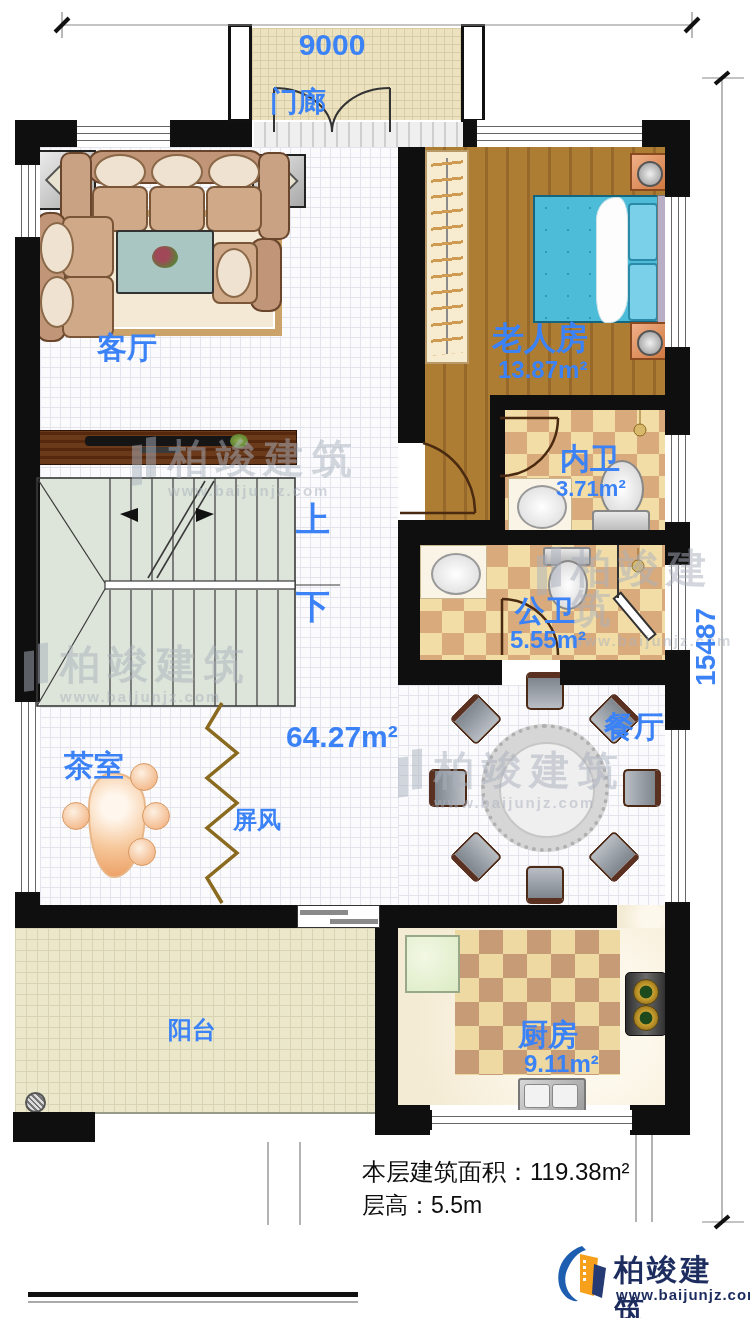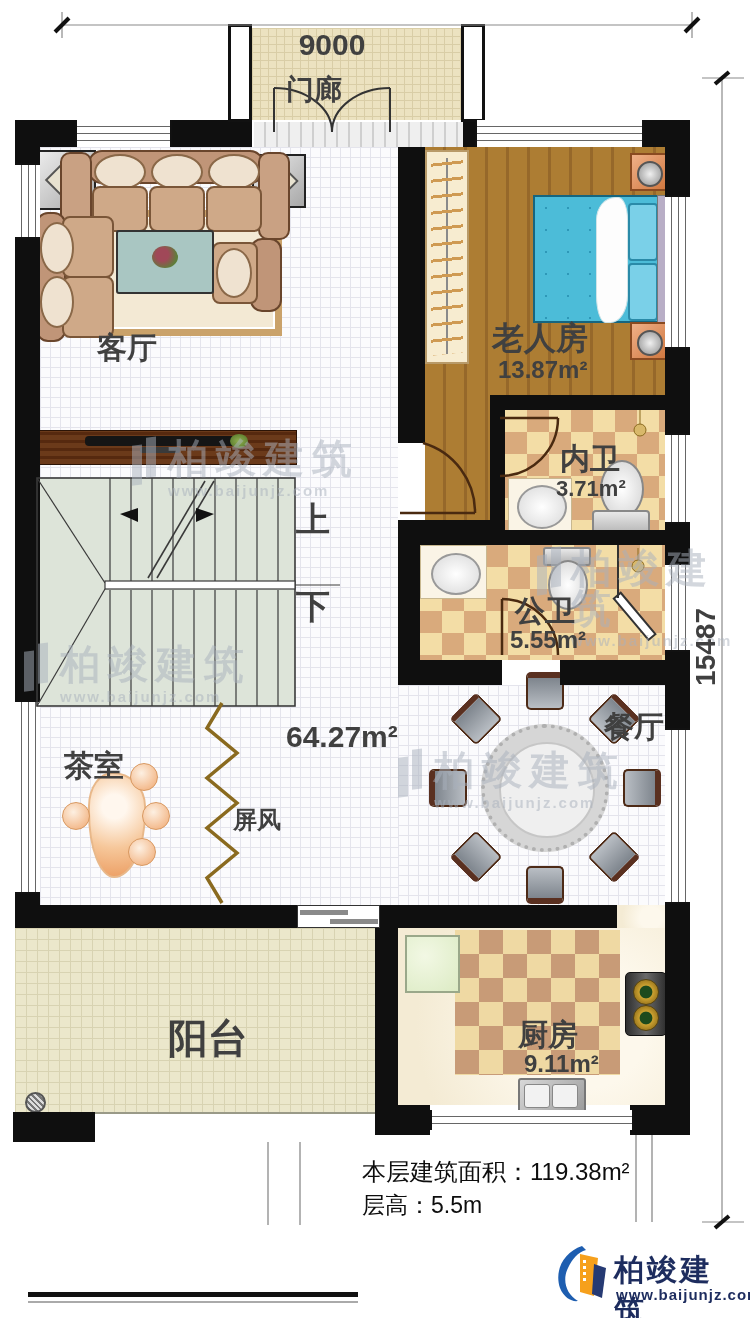--- a/index.html
+++ b/index.html
@@ -23,21 +23,21 @@
     background-size:11px 11px;}
   .stairsbg{position:absolute;background:#dde4d9;}
   .porchf{position:absolute;background-color:#ece2c0;
     background-image:linear-gradient(#d9cda6 1px,transparent 1px),linear-gradient(90deg,#d9cda6 1px,transparent 1px);
     background-size:8px 8px;}
   
   .win-h{position:absolute;background:repeating-linear-gradient(180deg,#fff 0 6px,#666 6px 7px);
     border-left:2px solid #111;border-right:2px solid #111;}
   .win-v{position:absolute;background:repeating-linear-gradient(90deg,#fff 0 6px,#666 6px 7px);
     border-top:2px solid #111;border-bottom:2px solid #111;}
-  .label{position:absolute;font-weight:700;white-space:nowrap;color:#404040;line-height:1;}
+  .label{position:absolute;font-weight:700;white-space:nowrap;color:#3b82f6;line-height:1;}
   .chair{position:absolute;width:38px;height:38px;background:linear-gradient(180deg,#7e858d,#b9bec4);
     border:2px solid #4d2a16;border-top:6px solid #5a3020;border-radius:5px;box-sizing:border-box;}
   .stool{position:absolute;width:26px;height:26px;border-radius:50%;
     background:radial-gradient(circle at 40% 35%,#fdf0e2,#f0a870);border:1px solid #d89860;}
   .wm{position:absolute;display:flex;align-items:flex-start;gap:8px;opacity:.5;color:#a9b1bd;pointer-events:none;}
   .wm .big{font-size:40px;font-weight:700;letter-spacing:8px;line-height:1;}
   .wm .url{font-size:15px;font-weight:700;letter-spacing:2px;margin-top:4px;}
   .wm-icon{width:30px;height:48px;background:
      linear-gradient(#a9b1bd,#a9b1bd) 2px 6px/10px 40px no-repeat,
      linear-gradient(#a9b1bd,#a9b1bd) 16px 0/10px 40px no-repeat;transform:skewY(-8deg);}
@@ -311,35 +311,35 @@
   </div>
   <div class="wm" style="left:396px;top:750px;">
     <div class="wm-icon"></div>
     <div>
         <div class="big">柏竣建筑</div>
          <div class="url">www.baijunjz.com</div>
       </div>
   </div>
 
   <div class="label" style="left:262px;top:30px;width:140px;text-align:center;font-size:30px;">9000</div>
-  <div class="label" style="left:270px;top:76px;font-size:28px;padding-left:16px;">门廊</div>
+  <div class="label" style="left:270px;top:88px;font-size:28px;">门廊</div>
   <div class="label" style="left:97px;top:333px;font-size:30px;">客厅</div>
   <div class="label" style="left:492px;top:322px;font-size:32px;">老人房</div>
   <div class="label" style="left:498px;top:358px;font-size:24px;">13.87m²</div>
   <div class="label" style="left:560px;top:444px;font-size:30px;">内卫</div>
   <div class="label" style="left:556px;top:478px;font-size:22px;">3.71m²</div>
   <div class="label" style="left:515px;top:596px;font-size:30px;">公卫</div>
   <div class="label" style="left:510px;top:628px;font-size:24px;">5.55m²</div>
   <div class="label" style="left:296px;top:502px;font-size:34px;">上</div>
   <div class="label" style="left:296px;top:589px;font-size:34px;">下</div>
   <div class="label" style="left:286px;top:722px;font-size:30px;">64.27m²</div>
   <div class="label" style="left:604px;top:712px;font-size:30px;">餐厅</div>
   <div class="label" style="left:64px;top:751px;font-size:30px;">茶室</div>
   <div class="label" style="left:233px;top:808px;font-size:24px;">屏风</div>
-  <div class="label" style="left:168px;top:1018px;font-size:40px;">阳台</div>
+  <div class="label" style="left:168px;top:1018px;font-size:24px;">阳台</div>
   <div class="label" style="left:518px;top:1020px;font-size:30px;">厨房</div>
   <div class="label" style="left:524px;top:1052px;font-size:24px;">9.11m²</div>
   <div class="label" style="left:692px;top:608px;font-size:28px;writing-mode:vertical-rl;transform:rotate(180deg);">15487</div>
 
   <div class="abs" style="left:362px;top:1156px;font-size:24px;">本层建筑面积：119.38m²</div>
   <div class="abs" style="left:362px;top:1190px;font-size:23px;">层高：5.5m</div>
   <div class="abs" style="left:28px;top:1292px;width:330px;height:5px;background:#111;"></div>
   <div class="abs" style="left:28px;top:1301px;width:330px;height:2px;background:#aaa;"></div>
 
   <div class="abs" style="left:552px;top:1244px;width:190px;height:62px;">

